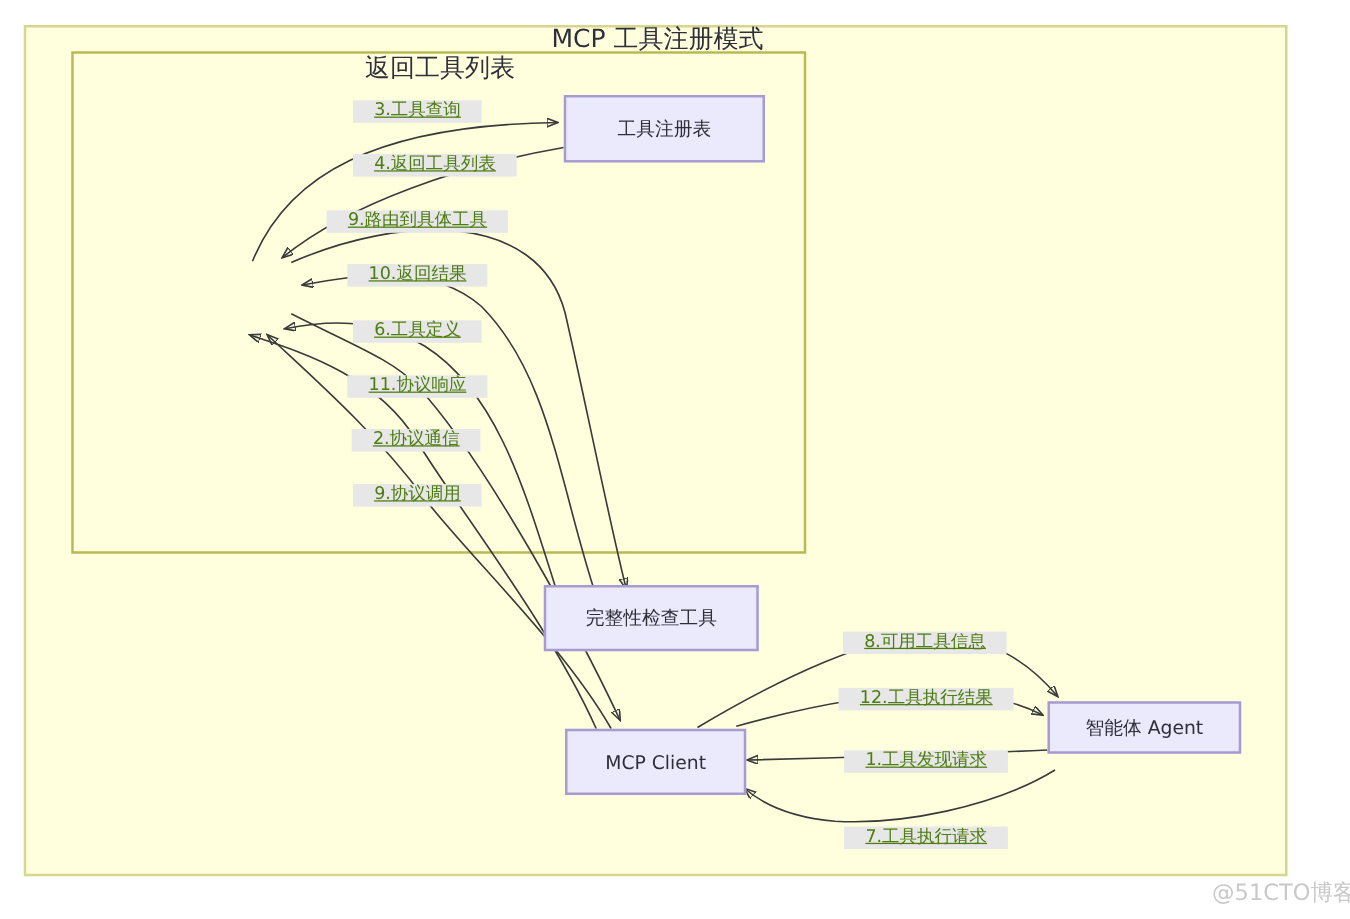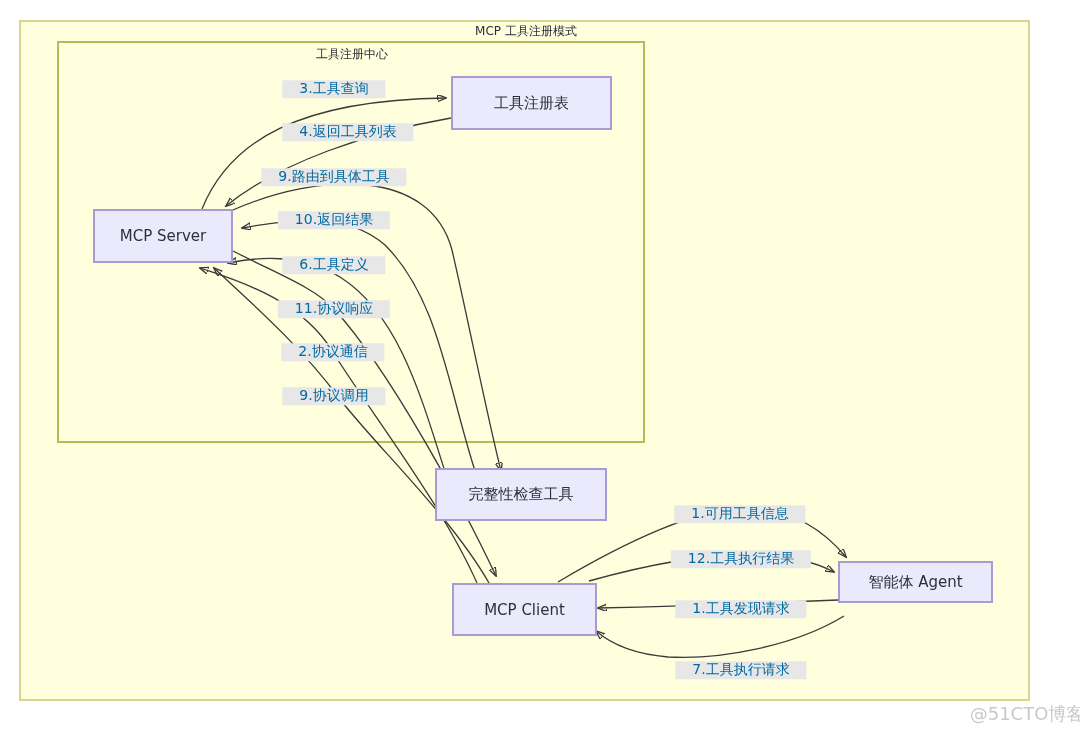--- a/index.html
+++ b/index.html
@@ -3,27 +3,27 @@
 <meta charset="utf-8">
 <style>
   html,body{margin:0;padding:0;background:#ffffff;}
   body{font-family:"DejaVu Sans","Liberation Sans",sans-serif;}
   #canvas{position:relative;width:1080px;height:735px;background:#ffffff;overflow:hidden;}
   #frame{position:absolute;left:19px;top:20px;width:1011px;height:681px;
          background:#ffffde;border:2px solid #d6d68f;box-sizing:border-box;}
   #cluster{position:absolute;left:57px;top:41px;width:588px;height:402px;
          border:2px solid #b9b955;box-sizing:border-box;}
   .diagram-title{position:absolute;transform:translate(-50%,-50%);
-         color:#2f2f3a;font-size:12px;white-space:nowrap;}
+         color:#2f2f3a;font-size:20px;white-space:nowrap;}
   .node{position:absolute;display:flex;align-items:center;justify-content:center;
          background:#eaeafc;border:2px solid #a79bd2;box-sizing:border-box;
          color:#2f2f3a;font-size:15px;white-space:nowrap;}
   .edge-label{position:absolute;transform:translate(-50%,-50%);
-         background:#e7e7e7;color:#0369a1;font-size:14px;line-height:1.25;
-         padding:0 17px;white-space:nowrap;}
+         background:#e7e7e7;color:#4d7c0f;font-size:14px;line-height:1.25;
+         padding:0 17px;white-space:nowrap;text-decoration:underline;}
   #edges{position:absolute;left:0;top:0;width:1080px;height:735px;}
   #edges path{fill:none;stroke:#3a3a3a;stroke-width:1.3px;}
   .watermark{position:absolute;left:1027px;top:714px;transform:translate(-50%,-50%);
          color:#c9c9c9;font-size:18px;white-space:nowrap;}
 </style>
 </head>
 <body>
 
 <div id="canvas">
 
@@ -44,36 +44,35 @@
     <path d="M 233,251 C 280,275 315,288 334,309 C 390,370 465,510 496,576" marker-end="url(#arrow)"></path>
     <path d="M 477,583 C 440,500 365,405 333,352 C 300,298 235,280 200,268" marker-end="url(#arrow)"></path>
     <path d="M 489,583 C 450,515 375,445 339,398 C 300,345 248,300 214,268" marker-end="url(#arrow)"></path>
     <path d="M 558,582 C 625,542 700,507 745,508 C 795,509 825,532 846,557" marker-end="url(#arrow)"></path>
     <path d="M 589,581 C 650,564 700,555 743,555 C 790,555 815,562 834,572" marker-end="url(#arrow)"></path>
     <path d="M 838,600 C 770,603 690,606 598,608" marker-end="url(#arrow)"></path>
     <path d="M 844,616 C 795,646 720,660 668,657 C 633,654 610,643 596,631" marker-end="url(#arrow)"></path>
   </svg>
 
   <div class="diagram-title" style="left:526px;top:31px;">MCP 工具注册模式</div>
-  <div class="diagram-title" style="left:352px;top:54px;">工具注册中心</div>
+  <div class="diagram-title" style="left:352px;top:54px;">返回工具列表</div>
 
-  <div class="node" style="left:93px;top:209px;width:140px;height:54px;">MCP Server</div>
   <div class="node" style="left:451px;top:76px;width:161px;height:54px;">工具注册表</div>
   <div class="node" style="left:435px;top:468px;width:172px;height:53px;">完整性检查工具</div>
   <div class="node" style="left:452px;top:583px;width:145px;height:53px;">MCP Client</div>
   <div class="node" style="left:838px;top:561px;width:155px;height:42px;">智能体 Agent</div>
 
   <div class="edge-label" style="left:334px;top:89px;">3.工具查询</div>
   <div class="edge-label" style="left:348px;top:132px;">4.返回工具列表</div>
   <div class="edge-label" style="left:334px;top:177px;">9.路由到具体工具</div>
   <div class="edge-label" style="left:334px;top:220px;">10.返回结果</div>
   <div class="edge-label" style="left:334px;top:265px;">6.工具定义</div>
   <div class="edge-label" style="left:334px;top:309px;">11.协议响应</div>
   <div class="edge-label" style="left:333px;top:352px;">2.协议通信</div>
   <div class="edge-label" style="left:334px;top:396px;">9.协议调用</div>
-  <div class="edge-label" style="left:740px;top:514px;">1.可用工具信息</div>
+  <div class="edge-label" style="left:740px;top:514px;">8.可用工具信息</div>
   <div class="edge-label" style="left:741px;top:559px;">12.工具执行结果</div>
   <div class="edge-label" style="left:741px;top:609px;">1.工具发现请求</div>
   <div class="edge-label" style="left:741px;top:670px;">7.工具执行请求</div>
 
   <div class="watermark">@51CTO博客</div>
 
 </div>
 
 </body></html>

